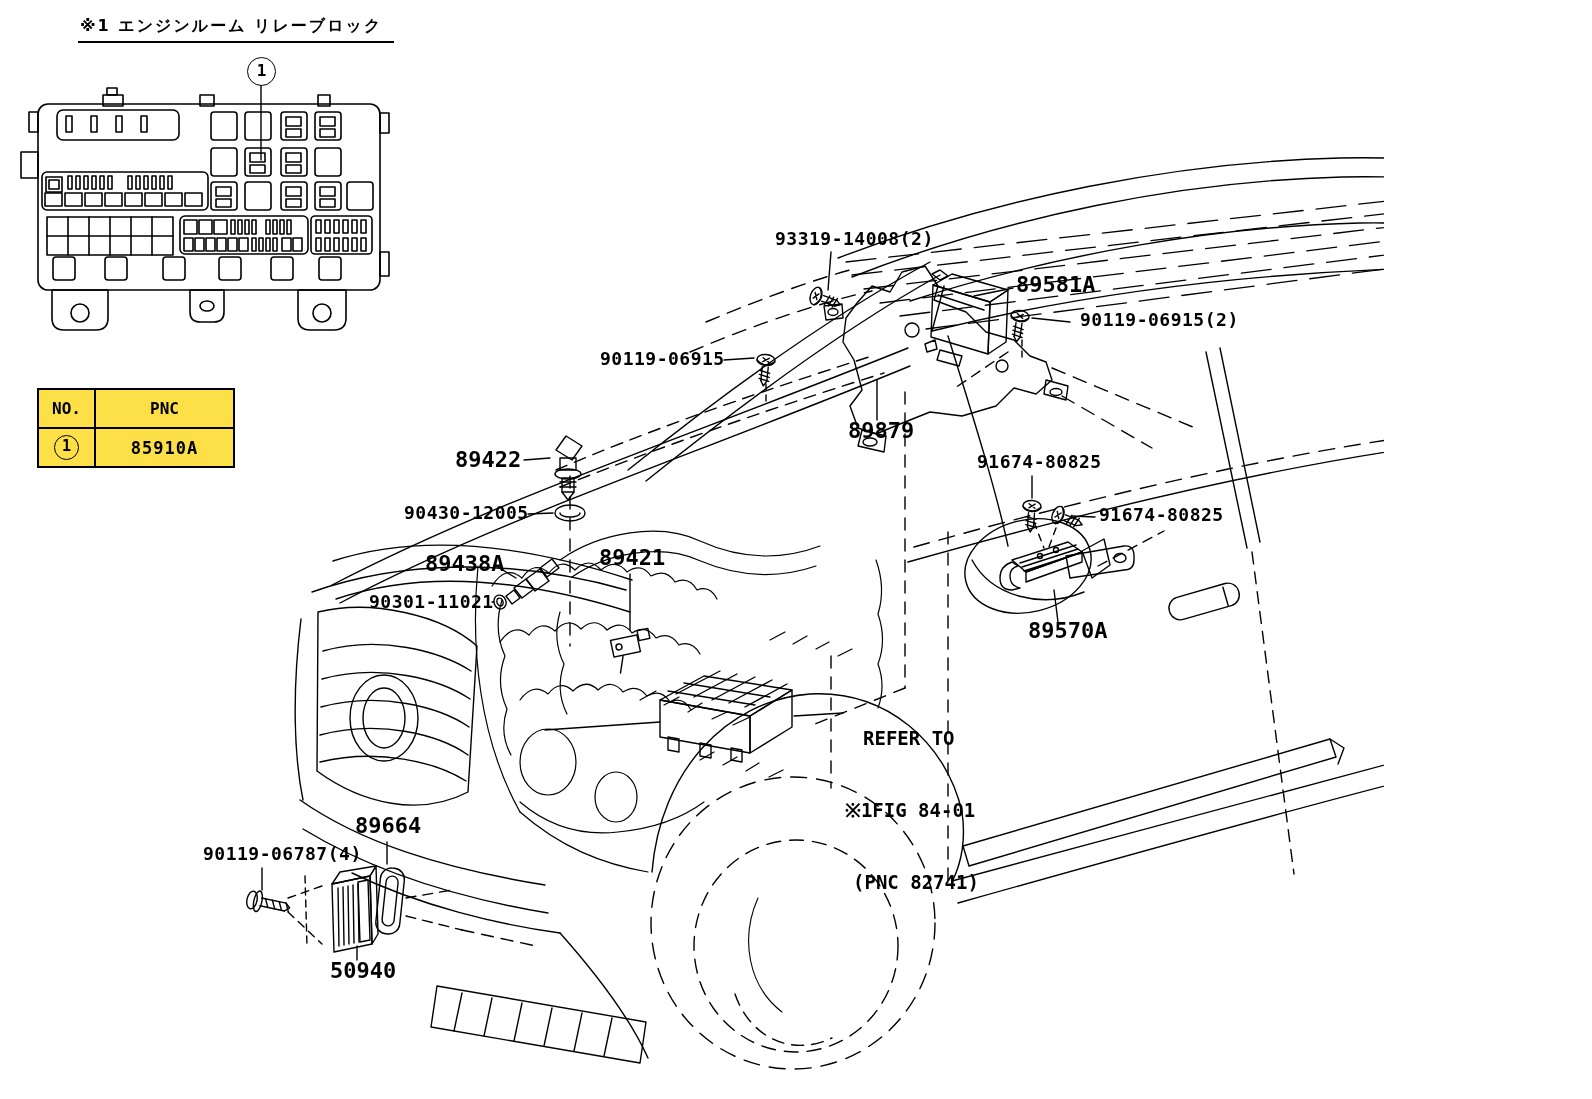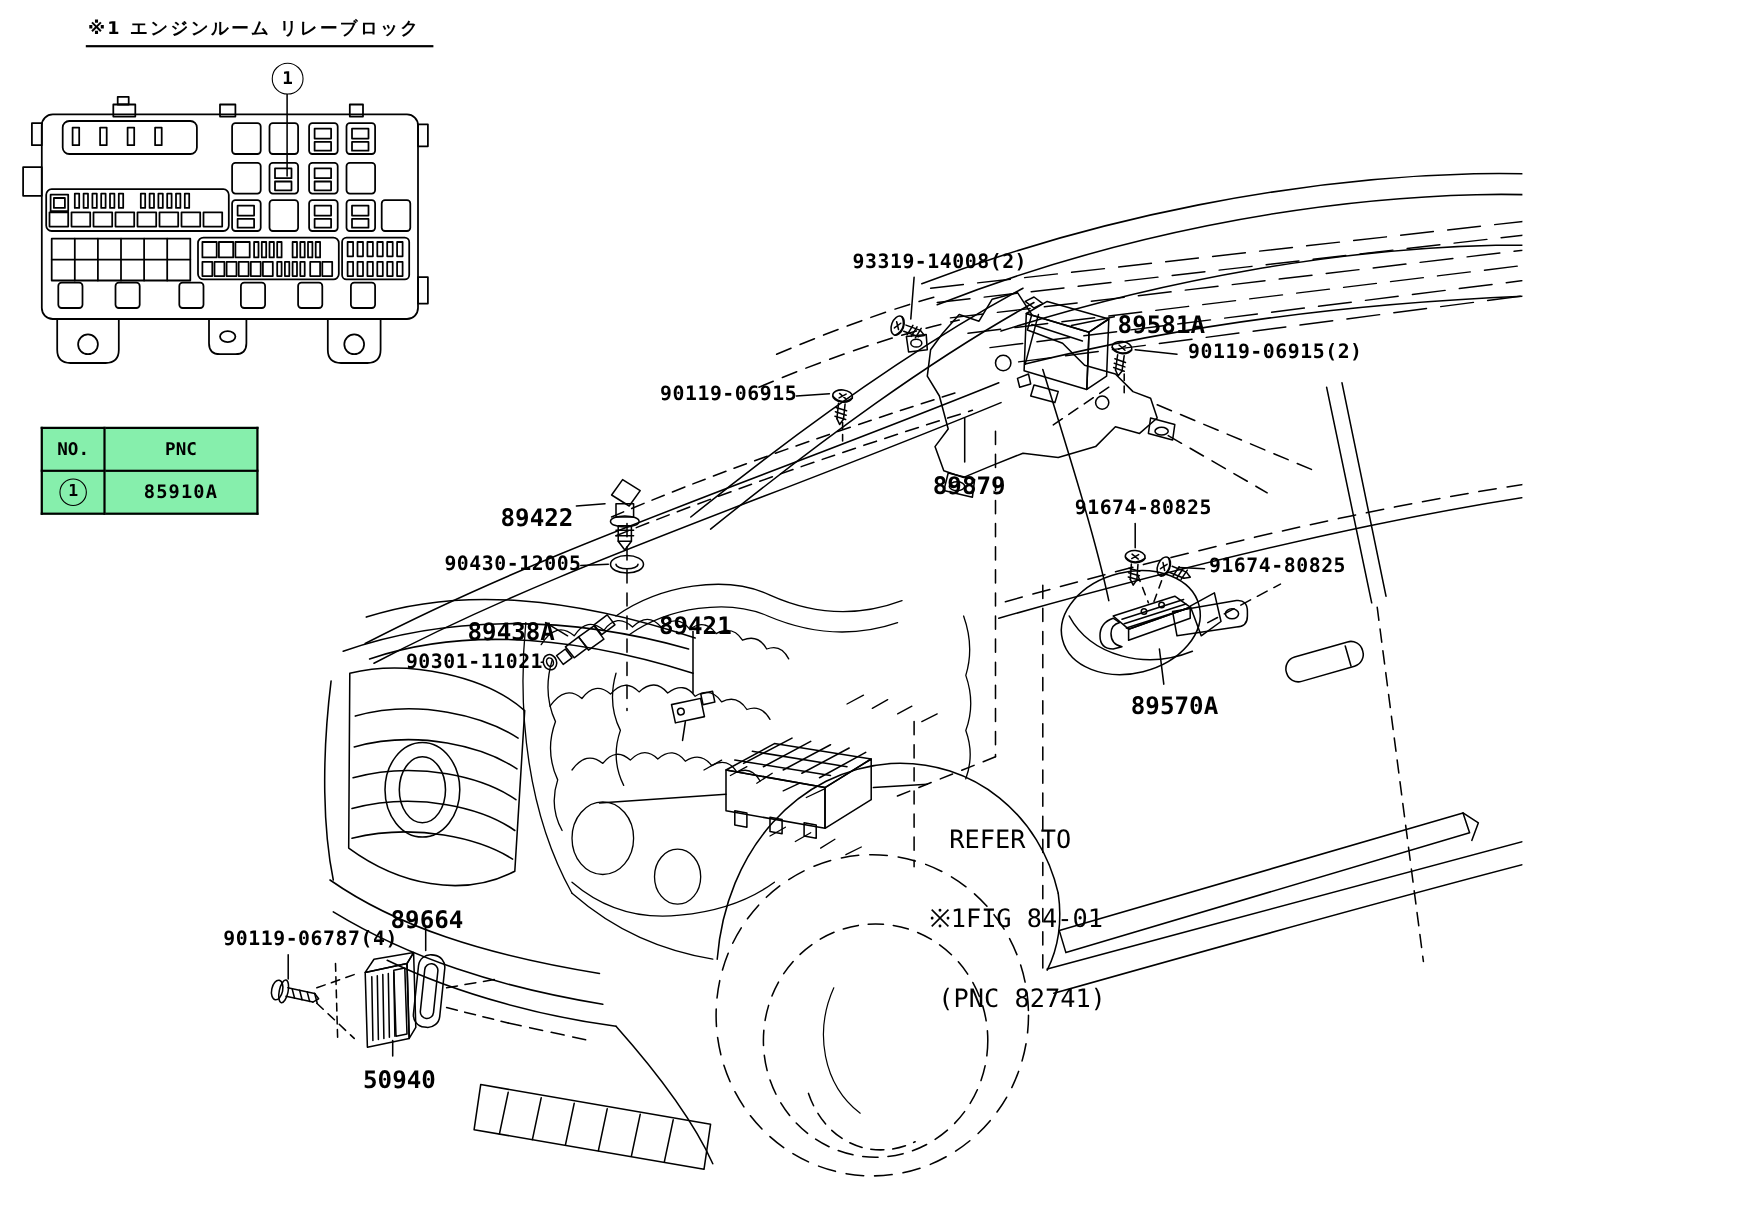--- a/index.html
+++ b/index.html
@@ -1,35 +1,35 @@
 <!DOCTYPE html>
 <html><head>
 <meta charset="utf-8">
 <style>
   html,body{margin:0;padding:0;background:#fff;}
   .page{position:relative;width:1384px;height:1099px;background:#fff;overflow:hidden;
         font-family:"DejaVu Sans Mono","Liberation Mono",monospace;color:#000;}
   .art{position:absolute;left:0;top:0;}
   .label{position:absolute;font-size:18px;font-weight:bold;letter-spacing:.5px;white-space:pre;}
-  .label.big{font-size:22px;letter-spacing:0;margin-top:12px;}
+  .label.big{font-size:22px;letter-spacing:0;}
   .jp{position:absolute;left:78px;top:16px;font-family:"DejaVu Sans","Liberation Sans",sans-serif;
       font-size:16px;font-weight:bold;letter-spacing:2px;border-bottom:2px solid #000;
       padding:0 12px 4px 2px;white-space:pre;}
   .callout{position:absolute;left:247px;top:57px;width:27px;height:27px;border:1.6px solid #000;
       border-radius:50%;text-align:center;line-height:25px;font-size:16px;font-weight:bold;background:#fff;}
-  .pnc-table{position:absolute;left:37px;top:388px;border-collapse:collapse;background:#86efac;}
+  .pnc-table{position:absolute;left:37px;top:388px;border-collapse:collapse;background:#fde047;}
   .pnc-table th,.pnc-table td{border:2px solid #000;font-weight:bold;text-align:center;padding:0;}
   .pnc-table th{font-size:16px;}
   .c-no{width:55px;height:37px;}
   .c-pnc{width:137px;height:37px;}
   .pnc-table td{height:37px;}
   .circ{display:inline-block;width:23px;height:23px;border:1.6px solid #000;border-radius:50%;
         line-height:21px;font-size:15px;text-align:center;font-weight:bold;}
   .pnc-val{font-size:17px;letter-spacing:1px;}
-  .note{position:absolute;left:845px;top:704px;font-size:23px;font-weight:normal;line-height:24px;white-space:pre;}
+  .note{position:absolute;left:845px;top:678px;font-size:19px;font-weight:bold;line-height:24px;white-space:pre;}
   .note .n1{padding-left:18px;}
   .note .n3{padding-left:8px;}
   .figcode{position:absolute;left:1456px;top:1044px;font-family:"DejaVu Sans","Liberation Sans",sans-serif;
       font-size:19px;color:#14532d;letter-spacing:1px;}
 </style>
 </head>
 <body>
 
 <div class="page">
 

